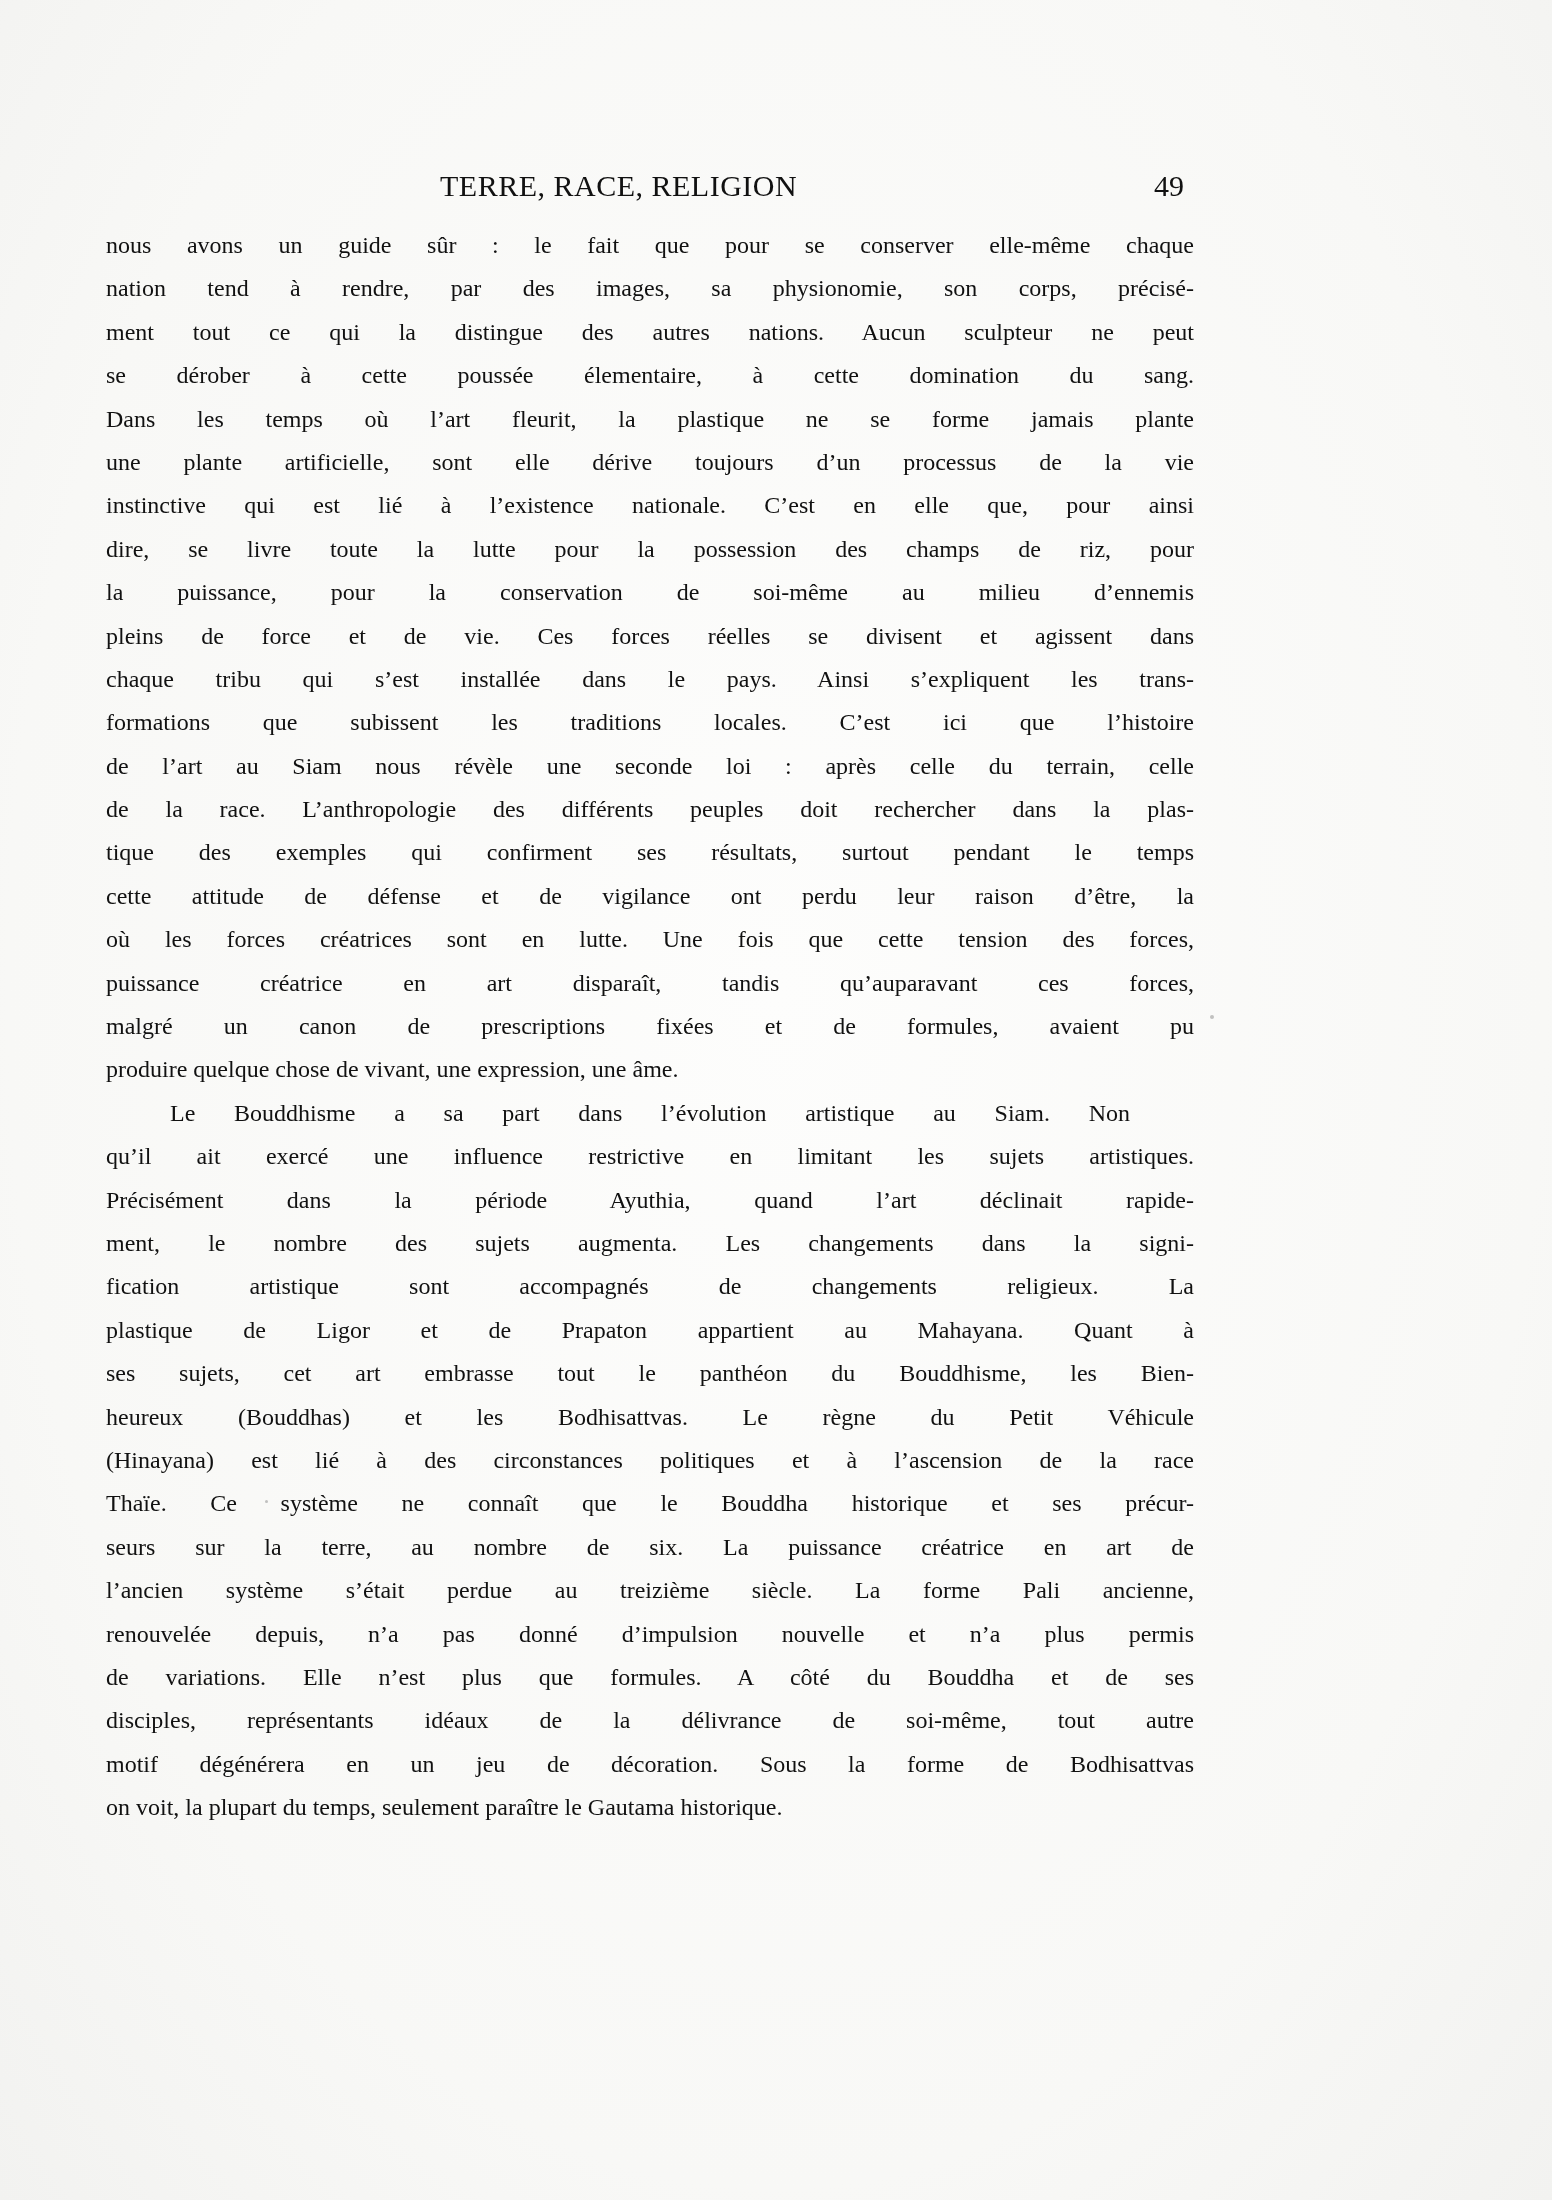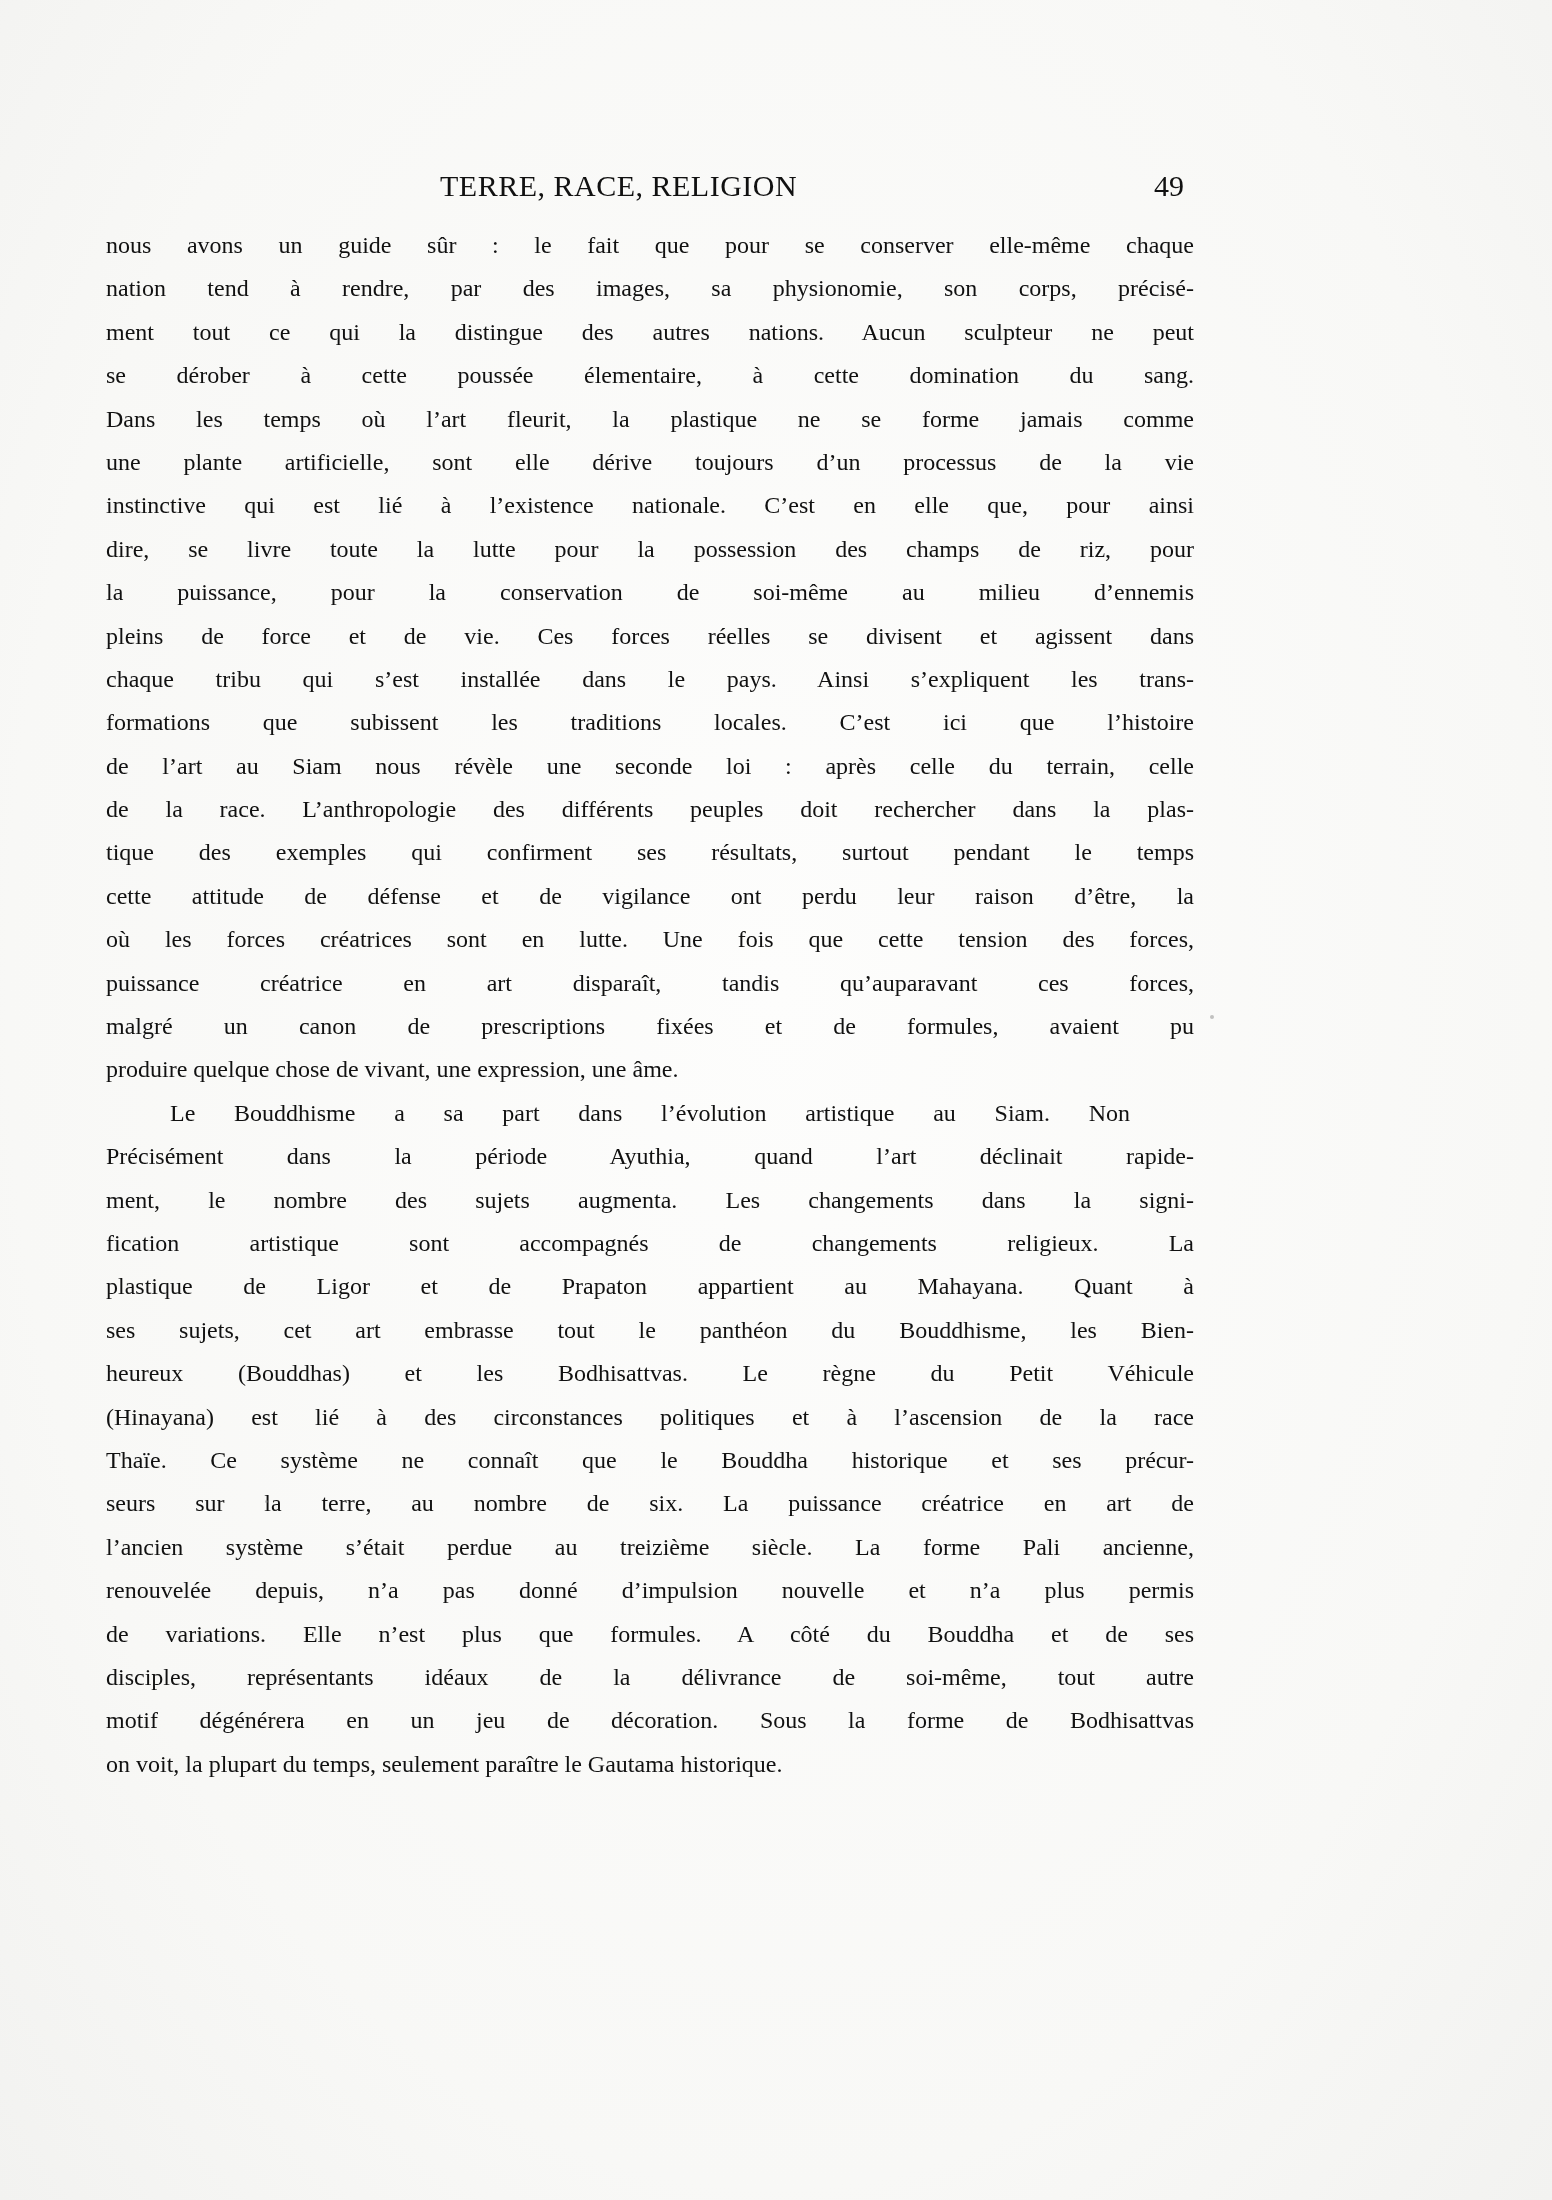--- a/index.html
+++ b/index.html
@@ -98,39 +98,40 @@
     <span class="page-number">49</span>
   </div>
 
   <div class="text-block">
     <div id="para-container">
         <div>
           <div class="line"><span class="line-inner">nous avons un guide sûr : le fait que pour se conserver elle-même chaque</span></div>
           <div class="line"><span class="line-inner">nation tend à rendre, par des images, sa physionomie, son corps, précisé-</span></div>
           <div class="line"><span class="line-inner">ment tout ce qui la distingue des autres nations. Aucun sculpteur ne peut</span></div>
           <div class="line"><span class="line-inner">se dérober à cette poussée élementaire, à cette domination du sang.</span></div>
-          <div class="line"><span class="line-inner">Dans les temps où l’art fleurit, la plastique ne se forme jamais comme</span></div>
+          <div class="line"><span class="line-inner">Dans les temps où l’art fleurit, la plastique ne se forme jamais plante</span></div>
           <div class="line"><span class="line-inner">une plante artificielle, sont elle dérive toujours d’un processus de la vie</span></div>
           <div class="line"><span class="line-inner">instinctive qui est lié à l’existence nationale. C’est en elle que, pour ainsi</span></div>
           <div class="line"><span class="line-inner">dire, se livre toute la lutte pour la possession des champs de riz, pour</span></div>
           <div class="line"><span class="line-inner">la puissance, pour la conservation de soi-même au milieu d’ennemis</span></div>
           <div class="line"><span class="line-inner">pleins de force et de vie. Ces forces réelles se divisent et agissent dans</span></div>
           <div class="line"><span class="line-inner">chaque tribu qui s’est installée dans le pays. Ainsi s’expliquent les trans-</span></div>
           <div class="line"><span class="line-inner">formations que subissent les traditions locales. C’est ici que l’histoire</span></div>
           <div class="line"><span class="line-inner">de l’art au Siam nous révèle une seconde loi : après celle du terrain, celle</span></div>
           <div class="line"><span class="line-inner">de la race. L’anthropologie des différents peuples doit rechercher dans la plas-</span></div>
           <div class="line"><span class="line-inner">tique des exemples qui confirment ses résultats, surtout pendant le temps</span></div>
           <div class="line"><span class="line-inner">cette attitude de défense et de vigilance ont perdu leur raison d’être, la</span></div>
           <div class="line"><span class="line-inner">où les forces créatrices sont en lutte. Une fois que cette tension des forces,</span></div>
           <div class="line"><span class="line-inner">puissance créatrice en art disparaît, tandis qu’auparavant ces forces,</span></div>
           <div class="line"><span class="line-inner">malgré un canon de prescriptions fixées et de formules, avaient pu</span></div>
           <div class="line last"><span class="line-inner">produire quelque chose de vivant, une expression, une âme.</span></div>
         </div>
         <div>
           <div class="line indent"><span class="line-inner">Le Bouddhisme a sa part dans l’évolution artistique au Siam. Non</span></div>
+          <div class="line"><span class="line-inner">qu’il ait exercé une influence restrictive en limitant les sujets artistiques.</span></div>
           <div class="line"><span class="line-inner">Précisément dans la période Ayuthia, quand l’art déclinait rapide-</span></div>
           <div class="line"><span class="line-inner">ment, le nombre des sujets augmenta. Les changements dans la signi-</span></div>
           <div class="line"><span class="line-inner">fication artistique sont accompagnés de changements religieux. La</span></div>
           <div class="line"><span class="line-inner">plastique de Ligor et de Prapaton appartient au Mahayana. Quant à</span></div>
           <div class="line"><span class="line-inner">ses sujets, cet art embrasse tout le panthéon du Bouddhisme, les Bien-</span></div>
           <div class="line"><span class="line-inner">heureux (Bouddhas) et les Bodhisattvas. Le règne du Petit Véhicule</span></div>
           <div class="line"><span class="line-inner">(Hinayana) est lié à des circonstances politiques et à l’ascension de la race</span></div>
           <div class="line"><span class="line-inner">Thaïe. Ce système ne connaît que le Bouddha historique et ses précur-</span></div>
           <div class="line"><span class="line-inner">seurs sur la terre, au nombre de six. La puissance créatrice en art de</span></div>
           <div class="line"><span class="line-inner">l’ancien système s’était perdue au treizième siècle. La forme Pali ancienne,</span></div>

